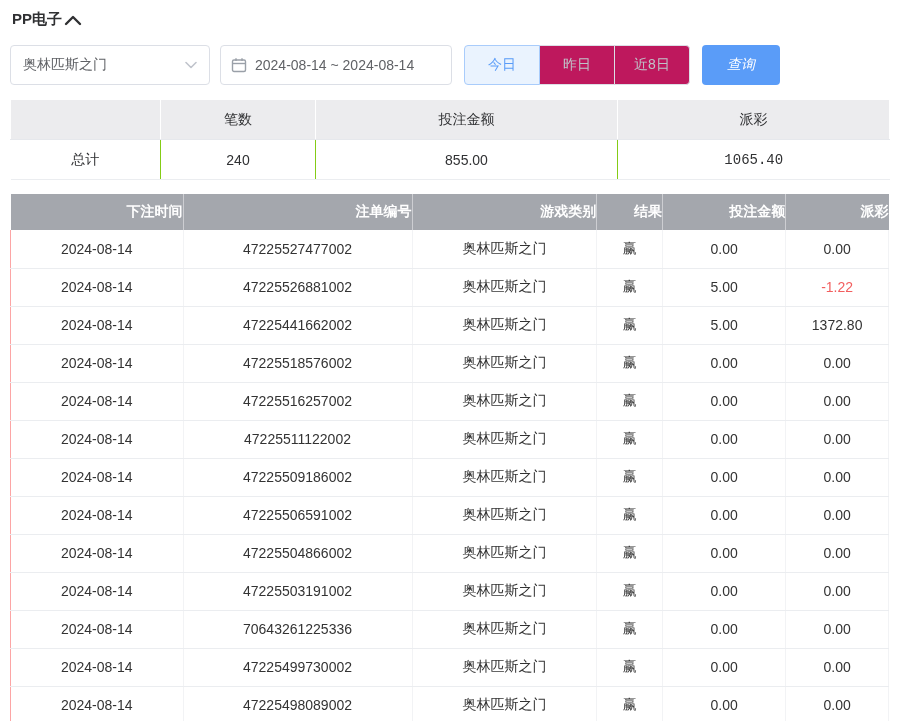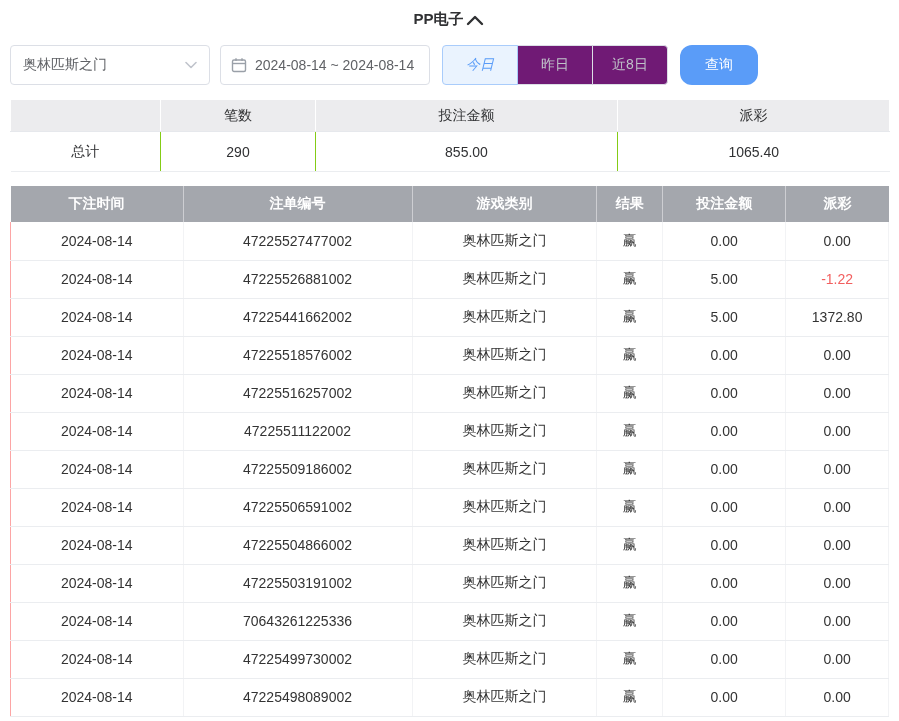--- a/index.html
+++ b/index.html
@@ -6,47 +6,47 @@
     --accent:#5a9cf8;
     --negative:#f25f5f;
     --table-header-bg:#a4a7ad;
   }
   *{box-sizing:border-box;margin:0;padding:0;}
   html,body{width:899px;height:721px;overflow:hidden;background:#fff;}
   body{font-family:"Liberation Sans","DejaVu Sans",sans-serif;color:#303133;font-size:14px;}
   .page{width:899px;height:721px;padding:8px 10px;overflow:hidden;}
 
   
-  .panel-header{display:flex;align-items:center;justify-content:center;padding:2px 2px 10px 2px;}
+  .panel-header{display:flex;align-items:center;justify-content:flex-start;padding:2px 2px 10px 2px;}
   .panel-title{font-size:15px;font-weight:bold;color:#303133;}
   .collapse-btn{cursor:pointer;display:flex;align-items:center;padding:2px;}
 
   
   .filter-bar{display:flex;align-items:center;margin:6px 0 14px 0;}
   .select-box{width:200px;height:40px;border:1px solid #dcdfe6;border-radius:4px;display:flex;align-items:center;justify-content:space-between;padding:0 12px;margin-right:10px;cursor:pointer;color:#606266;background:#fff;}
   .select-caret{color:#c0c4cc;font-size:12px;display:flex;align-items:center;}
-  .date-box{width:210px;height:40px;border:1px solid #dcdfe6;border-radius:4px;display:flex;align-items:center;padding:0 10px;margin-right:12px;cursor:pointer;color:#606266;background:#fff;}
+  .date-box{width:232px;height:40px;border:1px solid #dcdfe6;border-radius:4px;display:flex;align-items:center;padding:0 10px;margin-right:12px;cursor:pointer;color:#606266;background:#fff;}
   .date-box .cal{margin-right:8px;display:flex;align-items:center;color:#c0c4cc;}
   .quick-group{display:flex;margin-right:10px;}
-  .quick-btn{min-width:76px;height:40px;background:#701a75;border:1px solid #dcdfe6;color:#bfc3c9;font-size:14px;cursor:pointer;padding:0 16px;margin-left:-1px;font-family:inherit;}
-  .quick-btn:first-child{border-radius:4px 0 0 4px;margin-left:0;font-style:italic;}
+  .quick-btn{min-width:76px;height:40px;background:#be185d;border:1px solid #dcdfe6;color:#bfc3c9;font-size:14px;cursor:pointer;padding:0 16px;margin-left:-1px;font-family:inherit;}
+  .quick-btn:first-child{border-radius:4px 0 0 4px;margin-left:0;}
   .quick-btn:last-child{border-radius:0 4px 4px 0;}
   .quick-btn.active{background:#eaf3fe;border-color:#a9ccfb;color:var(--accent);position:relative;z-index:1;}
-  .query-btn{width:78px;height:40px;background:var(--accent);color:#fff;border:none;border-radius:12px;font-size:14px;cursor:pointer;margin-left:2px;font-family:inherit;}
+  .query-btn{width:78px;height:40px;background:var(--accent);color:#fff;border:none;border-radius:4px;font-size:14px;cursor:pointer;margin-left:2px;font-family:inherit;font-style:italic;}
 
   
   table{border-collapse:collapse;width:879px;table-layout:fixed;}
   .summary-table{margin-bottom:14px;}
-  .summary-table th{background:#ececee;color:#303133;font-weight:normal;height:32px;text-align:center;border:1px solid #fff;border-bottom:1px solid #e6e8ec;font-size:14px;}
+  .summary-table th{background:#ececee;color:#303133;font-weight:normal;height:40px;text-align:center;border:1px solid #fff;border-bottom:1px solid #e6e8ec;font-size:14px;}
   .summary-table td{background:#fff;height:40px;text-align:center;border-bottom:1px solid #ebedf0;border-right:1px solid #84cc16;font-size:14px;color:#303133;}
-  .summary-table td:last-child{border-right:none;}
+  .summary-table td:last-child{border-right:none;font-family:Liberation Mono, monospace;}
   .sum-col0{width:150px;} .sum-col1{width:155px;} .sum-col2{width:302px;} .sum-col3{width:272px;}
 
   
-  .bet-table th{background:var(--table-header-bg);color:#fff;font-weight:600;height:36px;text-align:center;font-size:14px;border-right:1px solid rgba(255,255,255,0.45);}
+  .bet-table th{background:var(--table-header-bg);color:#fff;font-weight:600;height:36px;text-align:right;font-size:14px;border-right:1px solid rgba(255,255,255,0.45);}
   .bet-table th:last-child{border-right:none;}
   .bet-table td{height:38px;text-align:center;color:#333;font-size:14px;border-bottom:1px solid #ebedf0;border-right:1px solid #f2f3f5;background:#fff;}
   .bet-table td:first-child{border-left:1px solid #fca5a5;}
   .bet-table td.negative{color:var(--negative);}
   .bt-col0{width:168px;} .bt-col1{width:223px;} .bt-col2{width:180px;} .bt-col3{width:64px;} .bt-col4{width:120px;} .bt-col5{width:100px;}
 </style>
 </head>
 <body>
 
 <div class="page">
@@ -98,21 +98,21 @@
       <tr>
         <th class="sum-col0"></th>
         <th class="sum-col1">笔数</th>
         <th class="sum-col2">投注金额</th>
         <th class="sum-col3">派彩</th>
       </tr>
     </thead>
     <tbody>
       <tr>
         <td>总计</td>
-        <td>290</td>
+        <td>240</td>
         <td>855.00</td>
         <td>1065.40</td>
       </tr>
     </tbody>
   </table>
 
   <table class="bet-table">
     <thead>
       <tr>
         <th class="bt-col0">下注时间</th>

